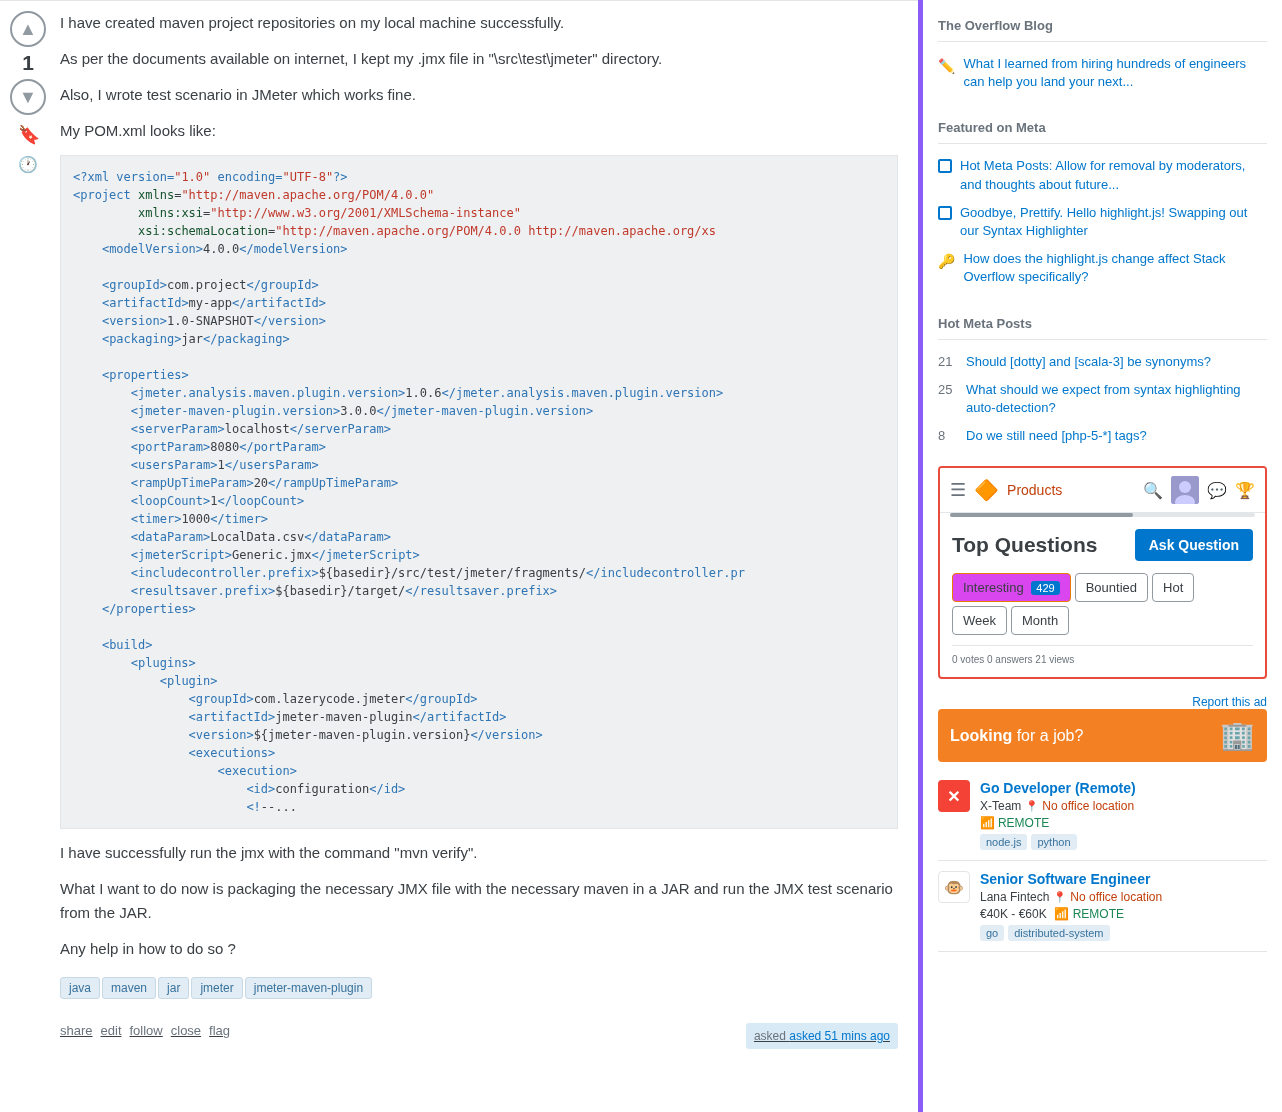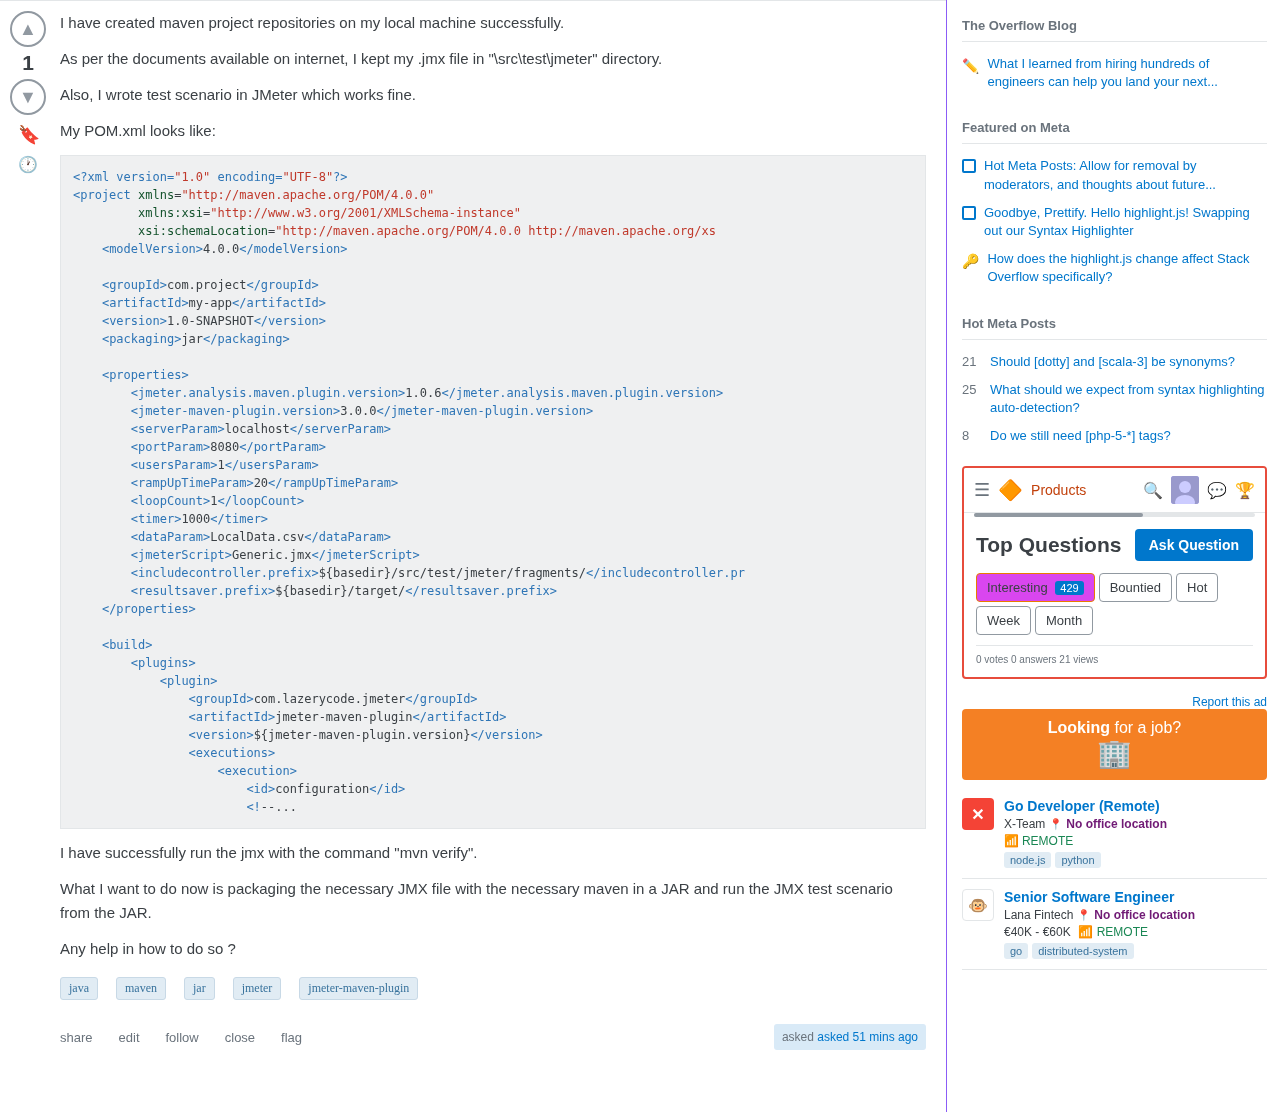--- a/index.html
+++ b/index.html
@@ -22,31 +22,31 @@
     .question-body { font-size: 15px; line-height: 1.6; color: #3b4045; }
     .question-body p { margin-bottom: 12px; }
     
     
     .code-block { background: #eff0f1; border: 1px solid #e3e6e8; padding: 12px; margin: 12px 0; font-family: 'Consolas', monospace; font-size: 12px; line-height: 1.5; overflow-x: auto; color: #3b4045; }
     .code-block .attr { color: #14532d; }
     .code-block .xml-tag { color: #2e75b6; }
     .code-block .xml-val { color: #c0392b; }
     
     
-    .tags { display: flex; gap: 18px; flex-wrap: wrap; margin: 16px 0; font-family: Liberation Serif, serif; }
+    .tags { display: flex; gap: 2px; flex-wrap: wrap; margin: 16px 0; }
     .tag { background: #e1ecf4; color: #39739d; padding: 3px 8px; border-radius: 3px; font-size: 12px; cursor: pointer; border: 1px solid #c8d9e6; }
     
     
-    .post-footer { display: flex; align-items: center; gap: 26px; margin-top: 8px; padding-top: 8px; }
+    .post-footer { display: flex; gap: 8px; margin-top: 8px; padding-top: 8px; text-decoration: underline; }
     .post-footer a { color: #6a737c; font-size: 13px; text-decoration: none; cursor: pointer; }
     .asked-info { margin-left: auto; background: #d9eaf7; padding: 6px 8px; border-radius: 3px; font-size: 12px; color: #6a737c; }
     .asked-info .time { color: #0077cc; }
     
     
-    .sidebar { width: 336px; padding: 10px 15px; border-left: 1px solid #8b5cf6; }
+    .sidebar { width: 364px; padding: 10px 15px; border-left: 5px solid #8b5cf6; }
     
     
     .sidebar-section { margin-bottom: 16px; }
     .sidebar-section-title { font-size: 13px; font-weight: bold; color: #6a737c; padding: 8px 0; border-bottom: 1px solid #e3e6e8; margin-bottom: 8px; }
     .sidebar-item { display: flex; align-items: flex-start; gap: 8px; padding: 5px 0; font-size: 13px; color: #3b4045; line-height: 1.4; }
     .sidebar-item a { color: #0077cc; text-decoration: none; }
     .sidebar-item-icon { color: #6a737c; font-size: 14px; flex-shrink: 0; margin-top: 2px; }
     .sidebar-meta-icon { width: 14px; height: 14px; border: 2px solid #e67e22; border-radius: 2px; flex-shrink: 0; margin-top: 2px; }
     .sidebar-meta-icon.blue { border-color: #0077cc; }
     .sidebar-count { color: #6a737c; font-size: 13px; min-width: 20px; }
@@ -66,33 +66,33 @@
     .ad-title { font-size: 21px; font-weight: bold; color: #3b4045; margin-bottom: 12px; display: flex; align-items: center; justify-content: space-between; }
     .ask-question-btn { background: #0077cc; color: #fff; border: none; padding: 8px 14px; border-radius: 4px; font-size: 14px; cursor: pointer; font-weight: bold; }
     .ad-tabs { display: flex; gap: 0; flex-wrap: wrap; gap: 4px; margin-bottom: 10px; }
     .ad-tab { padding: 6px 10px; border: 1px solid #9199a1; border-radius: 4px; font-size: 13px; cursor: pointer; background: #fff; color: #3b4045; }
     .ad-tab.active { background: #d946ef; border-color: #e87c00; color: #3b4045; text-align: center; }
     .ad-tab-badge { background: #0077cc; color: #fff; border-radius: 3px; padding: 1px 5px; font-size: 11px; margin-left: 4px; }
     .ad-stats { font-size: 10px; color: #6a737c; padding-top: 8px; border-top: 1px solid #e3e6e8; }
     .report-ad { text-align: right; font-size: 12px; color: #0077cc; cursor: pointer; margin-top: 4px; }
     
     
-    .job-section { background: #f48024; border-radius: 4px; padding: 10px 12px; margin-bottom: 8px; color: #fff; display: flex; align-items: center; justify-content: space-between; flex-direction: column; }
+    .job-section { background: #f48024; border-radius: 4px; padding: 10px 12px; margin-bottom: 8px; color: #fff; display: flex; align-items: center; justify-content: space-between; }
     .job-section-title { font-size: 16px; font-weight: bold; }
     .job-section-title span { font-weight: normal; }
     .job-icon { font-size: 28px; }
     
     .job-listing { display: flex; align-items: flex-start; gap: 10px; padding: 10px 0; border-bottom: 1px solid #e3e6e8; }
     .job-company-icon { width: 32px; height: 32px; border-radius: 4px; flex-shrink: 0; display: flex; align-items: center; justify-content: center; font-size: 16px; font-weight: bold; }
     .job-company-icon.xteam { background: #f44336; color: #fff; }
     .job-company-icon.lana { background: #fff; border: 1px solid #e3e6e8; color: #333; }
     .job-details { flex: 1; }
     .job-title { color: #0077cc; font-size: 14px; font-weight: bold; text-decoration: none; display: block; margin-bottom: 2px; }
     .job-company { color: #3b4045; font-size: 12px; }
-    .job-location { color: #701a75; font-size: 12px; font-weight: bold; }
+    .job-location { color: #c2410c; font-size: 12px; }
     .job-location-icon { color: #6a737c; font-size: 11px; }
     .job-remote { color: #1a8754; font-size: 12px; display: flex; align-items: center; gap: 3px; margin: 3px 0; }
     .job-salary { color: #3b4045; font-size: 12px; }
     .job-tags-row { display: flex; gap: 4px; flex-wrap: wrap; margin-top: 4px; }
     .job-tag { background: #e1ecf4; color: #39739d; padding: 2px 6px; border-radius: 3px; font-size: 11px; }
 
     pre { white-space: pre-wrap; word-wrap: break-word; }
   </style>
 </head>
 <body>

